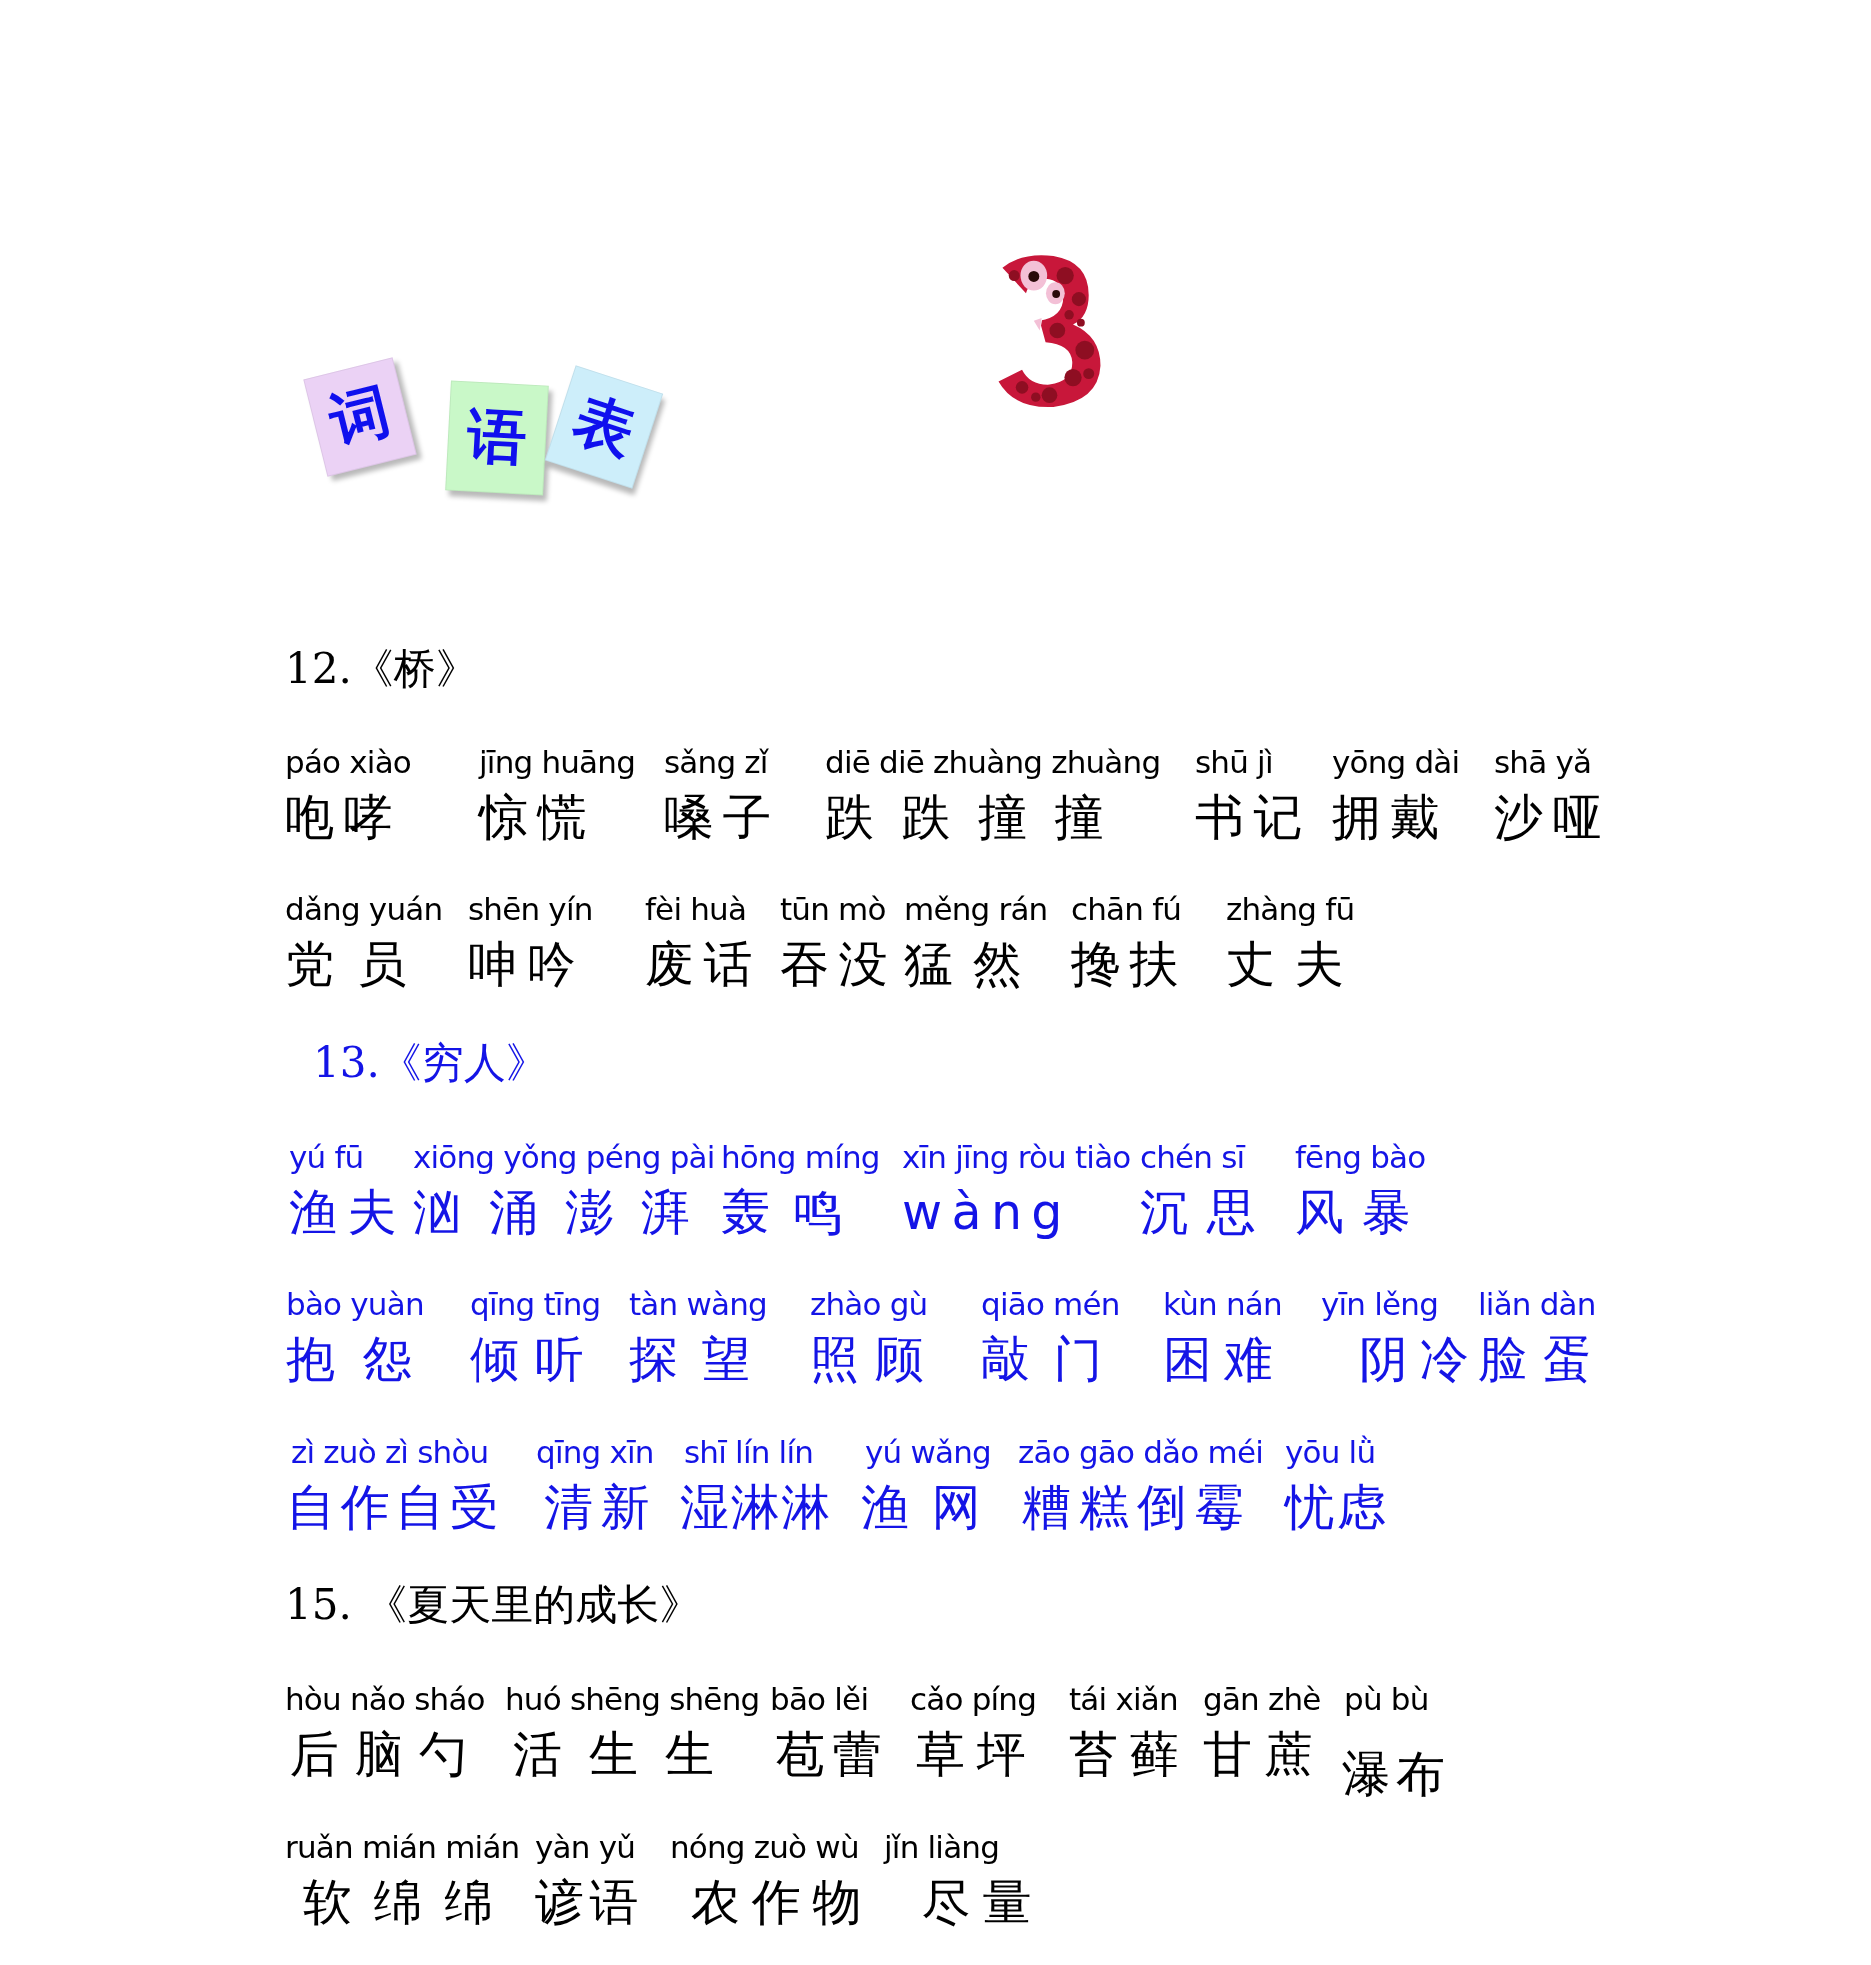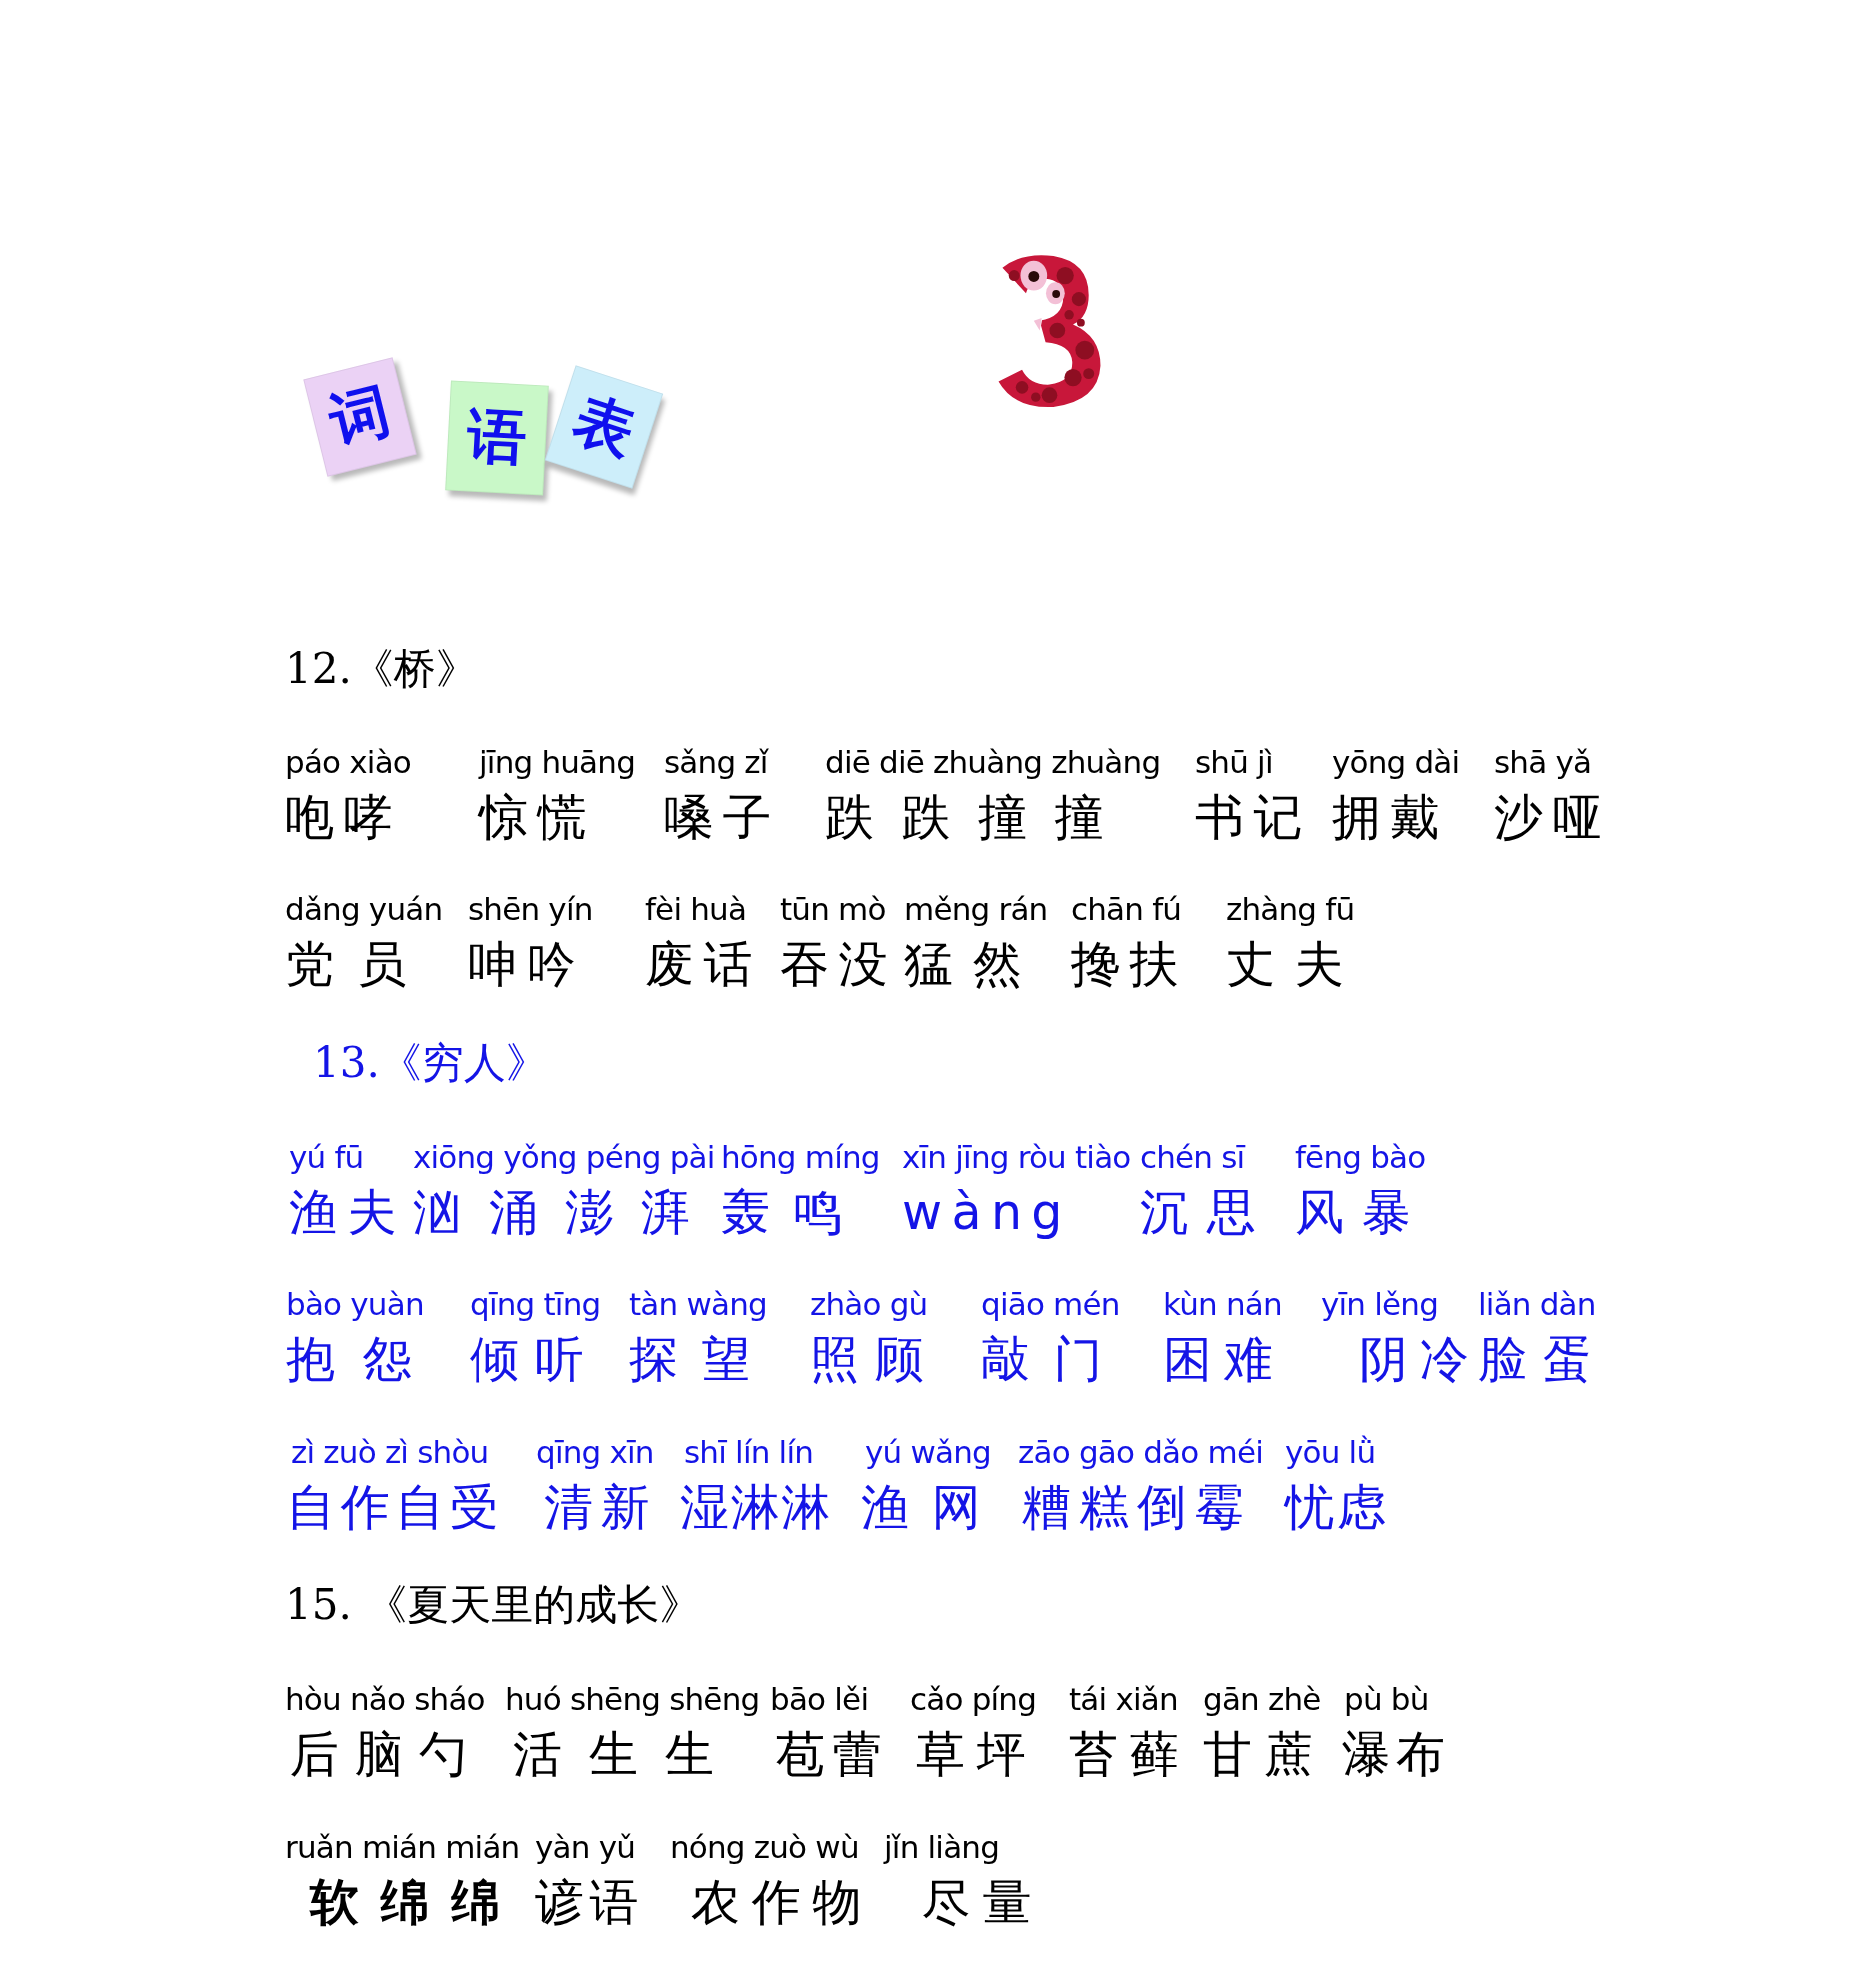--- a/index.html
+++ b/index.html
@@ -243,28 +243,28 @@
     <div class="word purple" style="left:1069px; top:1684px;">
         <span class="py">tái xiǎn</span>
         <span class="hz" style="letter-spacing:11.8px;">苔藓</span>
       </div>
     <div class="word purple" style="left:1203px; top:1684px;">
         <span class="py">gān zhè</span>
         <span class="hz" style="letter-spacing:11.8px;">甘蔗</span>
       </div>
     <div class="word purple" style="left:1344px; top:1684px;">
         <span class="py">pù bù</span>
-        <span class="hz" style="left:-2.4px; letter-spacing:5.5px;">瀑布</span>
+        <span class="hz" style="left:-2.4px; letter-spacing:5.5px;margin-top:20px;">瀑布</span>
       </div>
   </div>
 
   <div>
     <div class="word purple" style="left:285px; top:1832px;">
         <span class="py">ruǎn mián mián</span>
-        <span class="hz" style="left:25px; letter-spacing:21.6px;font-weight:bold;">软绵绵</span>
+        <span class="hz" style="left:18px; letter-spacing:21.6px;">软绵绵</span>
       </div>
     <div class="word purple" style="left:535px; top:1832px;">
         <span class="py">yàn yǔ</span>
         <span class="hz" style="letter-spacing:5.5px;">谚语</span>
       </div>
     <div class="word purple" style="left:670px; top:1832px;">
         <span class="py">nóng zuò wù</span>
         <span class="hz" style="left:21px; letter-spacing:11.8px;">农作物</span>
       </div>
     <div class="word purple" style="left:884px; top:1832px;">

